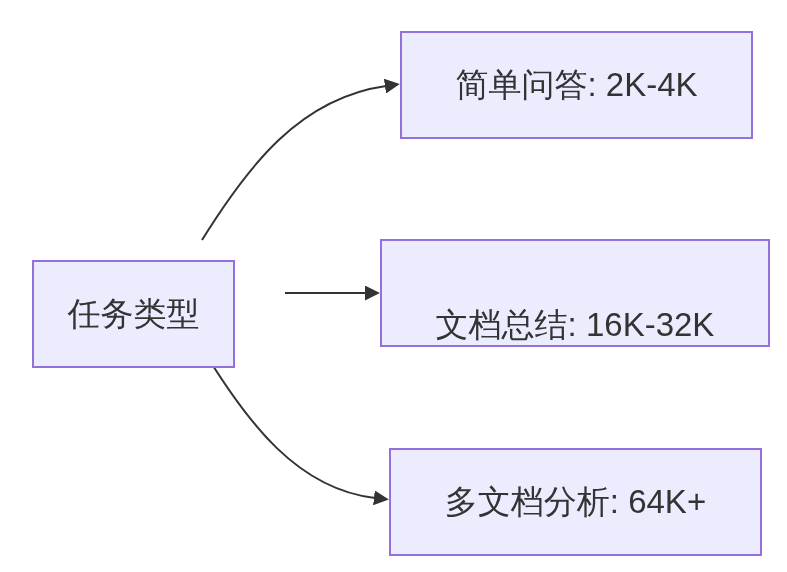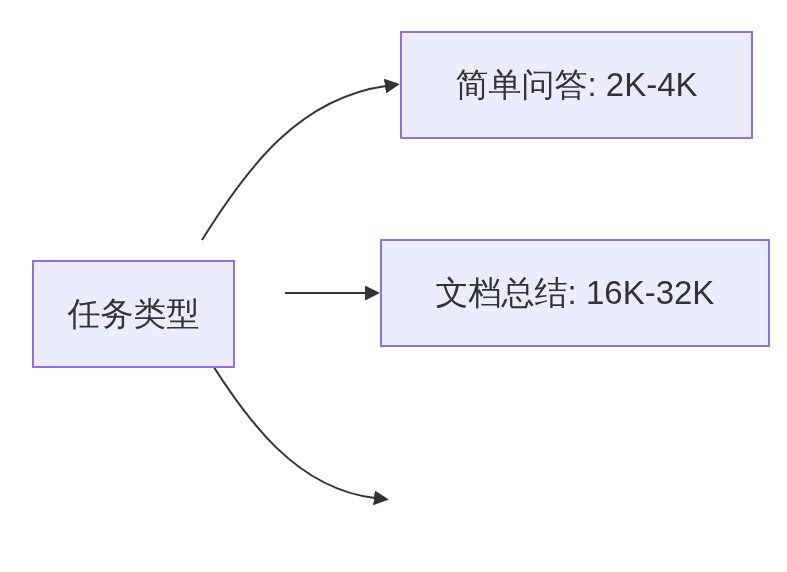--- a/index.html
+++ b/index.html
@@ -45,21 +45,21 @@
     background: var(--node-fill, #ECECFF);
     border: 2px solid var(--node-border, #9370DB);
     color: var(--text, #333333);
     font-size: 33px;
     line-height: 1.2;
     text-align: center;
     white-space: nowrap;
   }
   .node-root   { left: 32px;  top: 240px; width: 203px; height: 108px; margin-top: 20px; }
   .node-top    { left: 400px; top: 31px;  width: 353px; height: 108px; }
-  .node-middle { left: 380px; top: 239px; width: 390px; height: 108px; }
+  .node-middle { left: 380px; top: 239px; width: 390px; height: 108px; align-items: flex-end; }
   .node-bottom { left: 389px; top: 448px; width: 373px; height: 108px; }
 </style>
 </head>
 <body>
 
 <div class="canvas">
 
   <svg class="edges" viewBox="0 0 787 572" xmlns="http://www.w3.org/2000/svg" aria-hidden="true">
     <defs>
       <marker id="arrow" viewBox="0 0 7 7" markerWidth="7.5" markerHeight="7.5" refX="0.5" refY="3.5" orient="auto" markerUnits="strokeWidth">
@@ -76,14 +76,17 @@
   </div>
 
   <div class="node node-top">
     <span>简单问答: 2K-4K</span>
   </div>
 
   <div class="node node-middle">
     <span>文档总结: 16K-32K</span>
   </div>
 
+  <div class="node node-bottom">
+    <span>多文档分析: 64K+</span>
+  </div>
 
 </div>
 
 </body></html>

